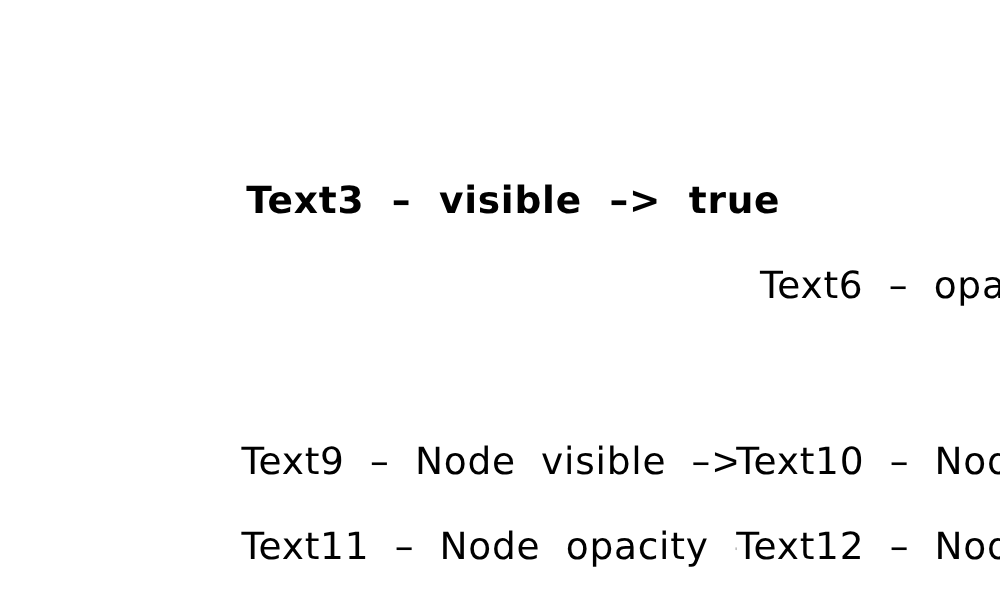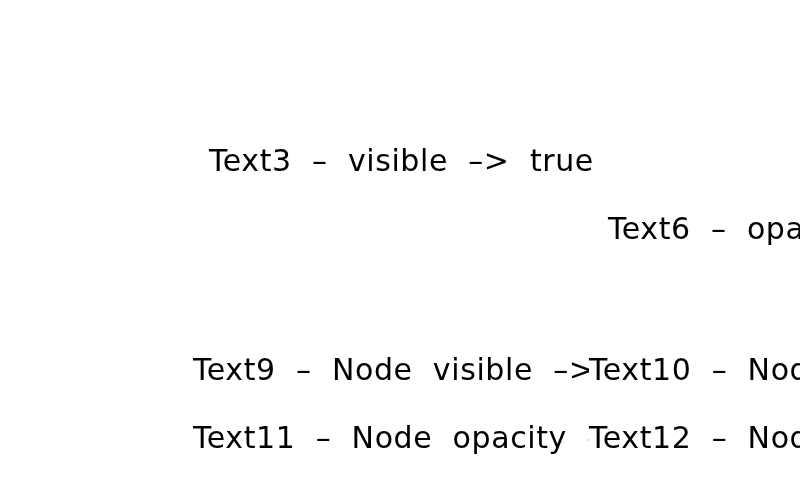--- a/index.html
+++ b/index.html
@@ -43,21 +43,21 @@
   .clip > .label {
     position: static;
     display: inline-block;
   }
 </style>
 </head>
 <body>
 
 <div id="canvas">
 
-  <span class="label" style="left:209px; top:144px;">Text3  –  visible  –&gt;  true</span>
+  <span class="label" style="left:197px; top:144px;font-weight:bold;">Text3  –  visible  –&gt;  true</span>
 
   <span class="label" style="left:608px; top:212px;">Text6  –  opac</span>
 
   <div class="clip" style="left:193px; top:353px; width:396px;">
     <span class="label">Text9  –  Node  visible  –&gt;  tru</span>
   </div>
   <span class="label" style="left:589px; top:353px;">Text10  –  Nod</span>
 
   <div class="clip" style="left:193px; top:421px; width:396px;">
     <span class="label">Text11  –  Node  opacity  –&gt;  0</span>

